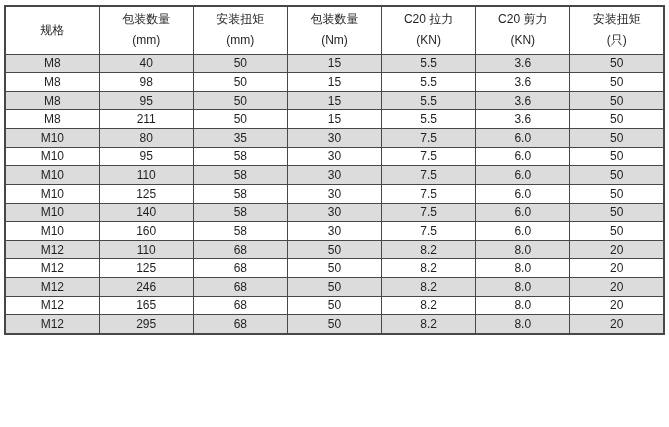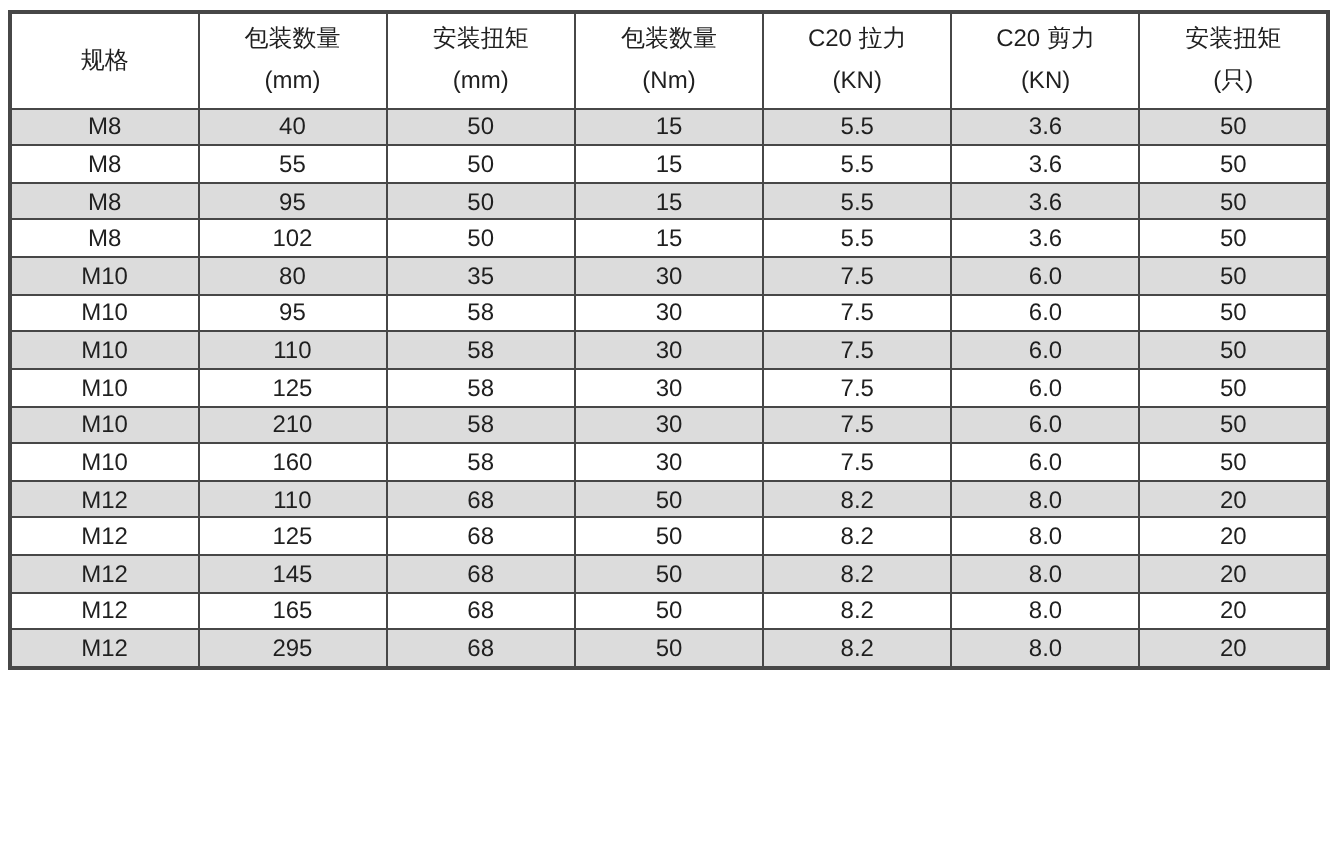--- a/index.html
+++ b/index.html
@@ -84,39 +84,39 @@
           <td>M8</td>
           <td>40</td>
           <td>50</td>
           <td>15</td>
           <td>5.5</td>
           <td>3.6</td>
           <td>50</td>
         </tr>
         <tr>
           <td>M8</td>
-          <td>55</td>
+          <td>98</td>
           <td>50</td>
           <td>15</td>
           <td>5.5</td>
           <td>3.6</td>
           <td>50</td>
         </tr>
         <tr class="alt">
           <td>M8</td>
           <td>95</td>
           <td>50</td>
           <td>15</td>
           <td>5.5</td>
           <td>3.6</td>
           <td>50</td>
         </tr>
         <tr>
           <td>M8</td>
-          <td>102</td>
+          <td>211</td>
           <td>50</td>
           <td>15</td>
           <td>5.5</td>
           <td>3.6</td>
           <td>50</td>
         </tr>
         <tr class="alt">
           <td>M10</td>
           <td>80</td>
           <td>35</td>
@@ -147,21 +147,21 @@
           <td>M10</td>
           <td>125</td>
           <td>58</td>
           <td>30</td>
           <td>7.5</td>
           <td>6.0</td>
           <td>50</td>
         </tr>
         <tr class="alt">
           <td>M10</td>
-          <td>210</td>
+          <td>140</td>
           <td>58</td>
           <td>30</td>
           <td>7.5</td>
           <td>6.0</td>
           <td>50</td>
         </tr>
         <tr>
           <td>M10</td>
           <td>160</td>
           <td>58</td>
@@ -183,21 +183,21 @@
           <td>M12</td>
           <td>125</td>
           <td>68</td>
           <td>50</td>
           <td>8.2</td>
           <td>8.0</td>
           <td>20</td>
         </tr>
         <tr class="alt">
           <td>M12</td>
-          <td>145</td>
+          <td>246</td>
           <td>68</td>
           <td>50</td>
           <td>8.2</td>
           <td>8.0</td>
           <td>20</td>
         </tr>
         <tr>
           <td>M12</td>
           <td>165</td>
           <td>68</td>

